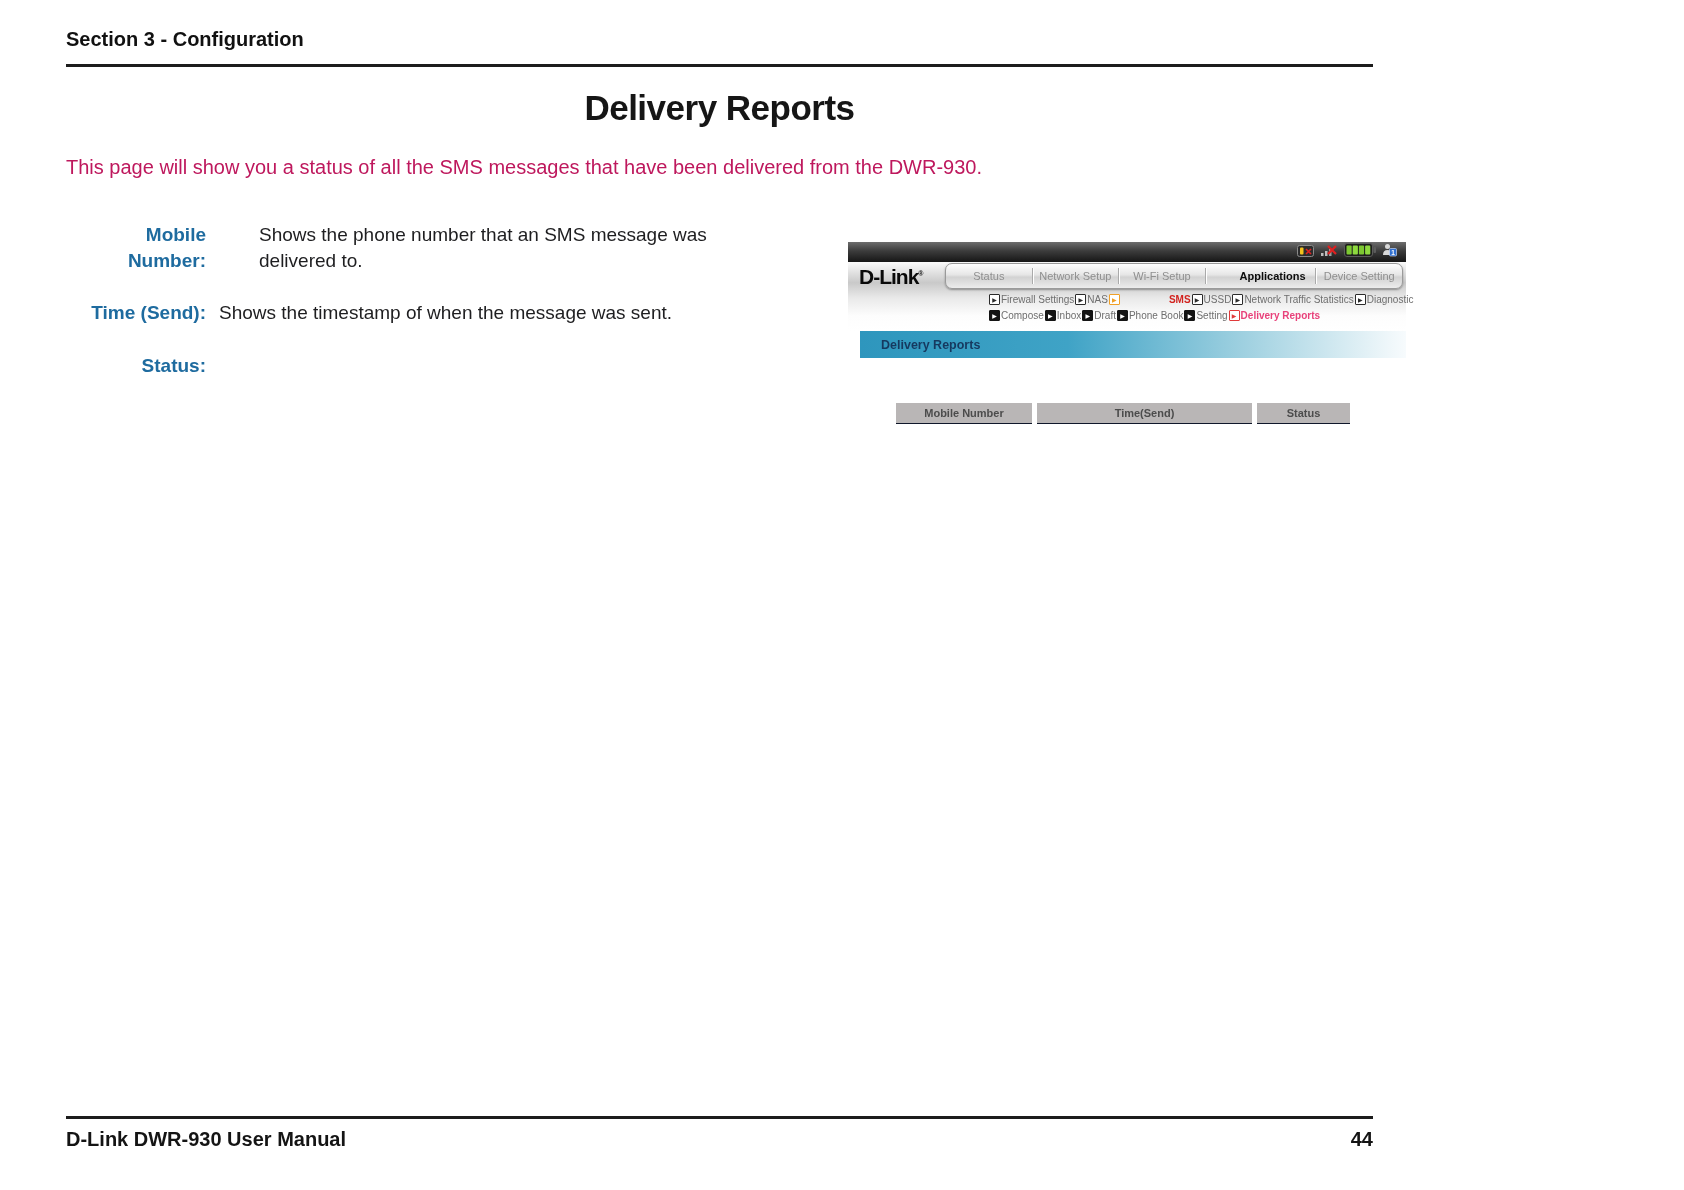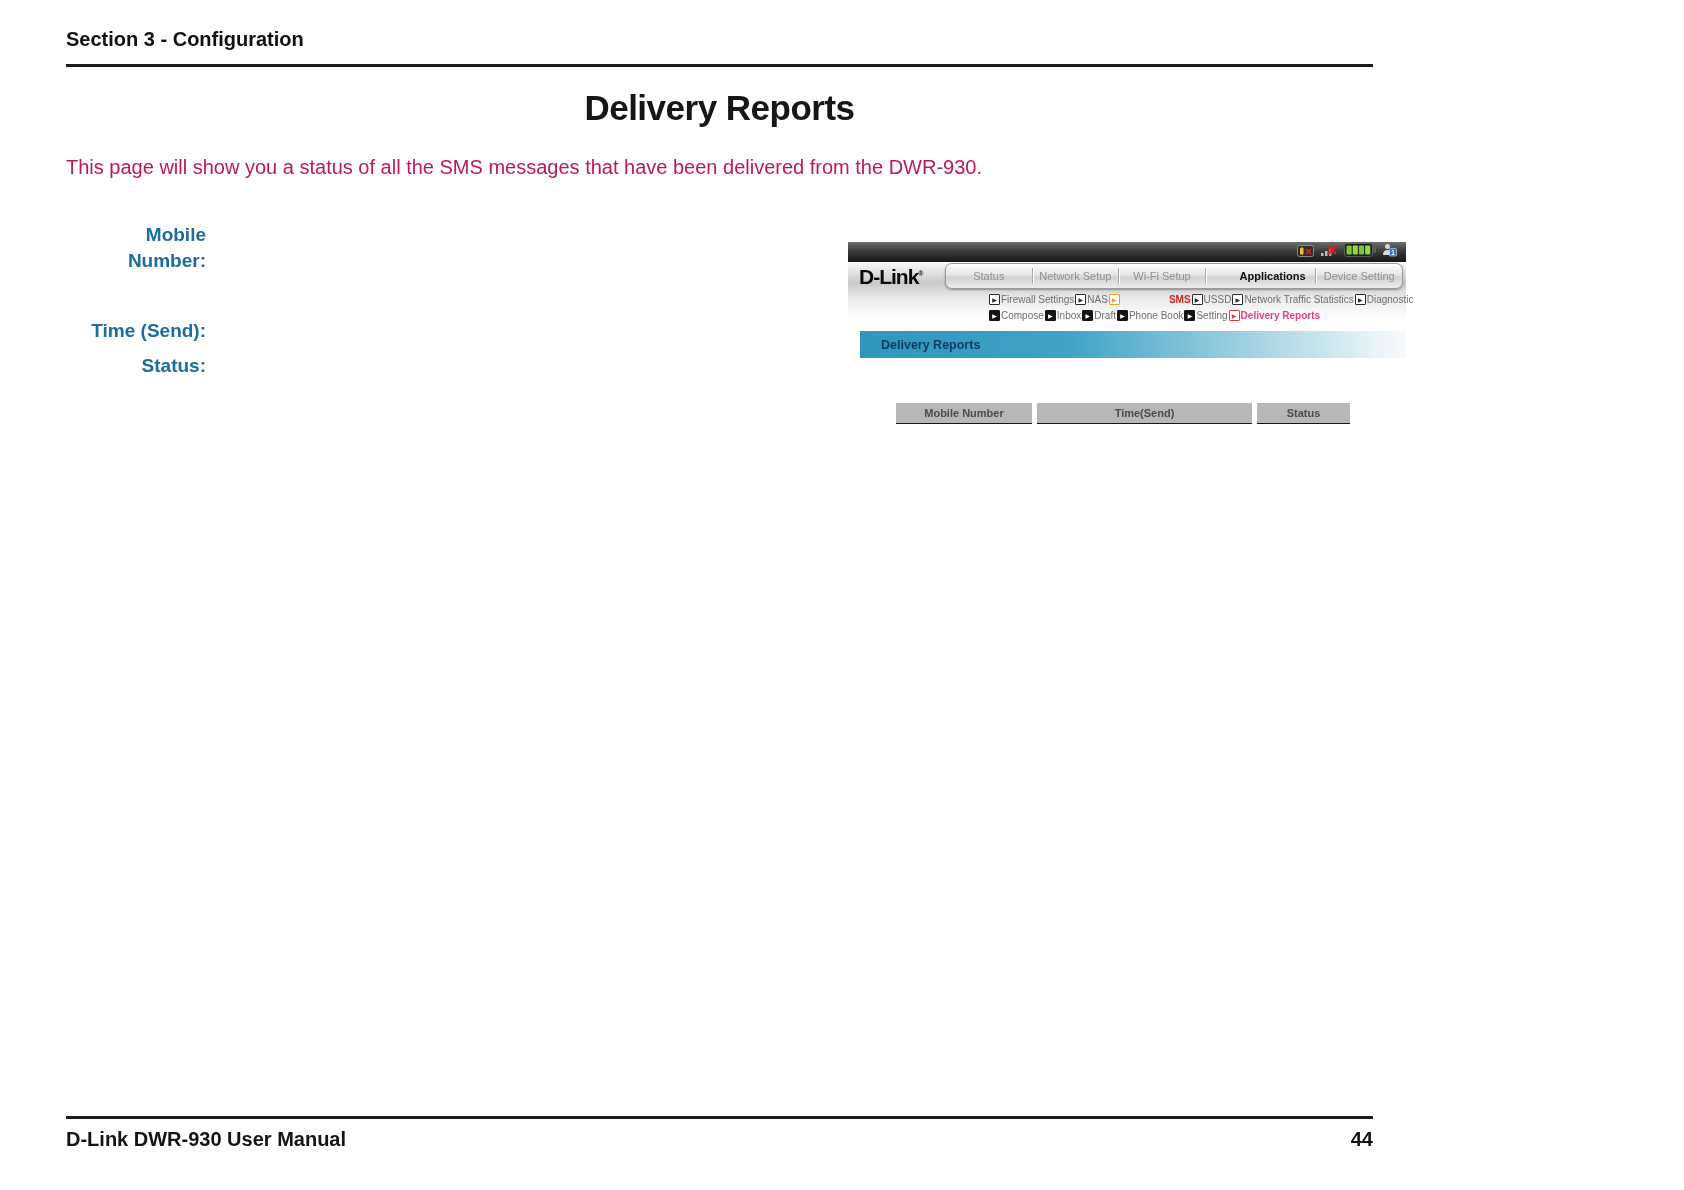--- a/index.html
+++ b/index.html
@@ -16,21 +16,21 @@
   .rule.bottom{top:1116px;}
   .page-title{left:66px;top:88px;width:1307px;text-align:center;font-size:35px;font-weight:bold;color:#161616;letter-spacing:-0.5px;}
   .intro{left:66px;top:156px;width:1100px;font-size:20px;color:#be185d;}
   .footer-left{left:66px;top:1128px;font-size:20px;font-weight:600;color:#141414;}
   .footer-page{left:66px;top:1128px;width:1307px;text-align:right;font-size:20px;font-weight:600;color:#141414;}
 
   
   .field-row{left:66px;display:flex;align-items:flex-start;}
   .field-row .lbl{width:140px;text-align:right;font-size:19px;line-height:26px;font-weight:bold;color:#1e6b9f;}
   .field-row .dsc{margin-left:13px;width:470px;font-size:19px;line-height:26px;color:#1e1e20;}
-  .fr1{top:222px;gap:40px;} .fr2{top:318px;} .fr3{top:353px;}
+  .fr1{top:222px;gap:40px;} .fr2{top:300px;} .fr3{top:353px;}
 
   
   .shot{left:848px;top:242px;width:558px;height:188px;background:#ffffff;}
   .shot .topbar{position:absolute;left:0;top:0;right:0;height:20px;
     background:linear-gradient(180deg,#6d6d6d 0%,#3c3c3c 45%,#161616 100%);
     display:flex;align-items:center;justify-content:flex-end;gap:6px;padding-right:9px;box-sizing:border-box;}
   .shot .chrome{position:absolute;left:0;top:20px;right:0;height:69px;
     background:linear-gradient(180deg,#fbfbfb 0%,#c9c9c9 30%,#e9e9e9 52%,#fdfdfd 78%,#ffffff 100%);}
   .logo{position:absolute;left:11px;top:3px;font-size:21px;font-weight:bold;color:#0a0a0a;letter-spacing:-1px;}
   .logo sup{font-size:7px;letter-spacing:0;vertical-align:super;}
@@ -68,23 +68,25 @@
 </head>
 <body>
 
 <div class="abs section-header">Section 3 - Configuration</div>
 <div class="abs rule top"></div>
 <div class="abs page-title">Delivery Reports</div>
 <div class="abs intro">This page will show you a status of all the SMS messages that have been delivered from the DWR-930.</div>
 
 <div class="abs field-row fr1">
   <div class="lbl">Mobile Number:</div>
+  <div class="dsc">Shows the phone number that an SMS message was delivered to.</div>
 </div>
 <div class="abs field-row fr2">
   <div class="lbl">Time (Send):</div>
+  <div class="dsc">Shows the timestamp of when the message was sent.</div>
 </div>
 <div class="abs field-row fr3">
   <div class="lbl">Status:</div>
 </div>
 
 <div class="abs shot">
 
   <div class="topbar">
     <span class="sicon">
       <svg width="17" height="12" viewBox="0 0 17 12">

